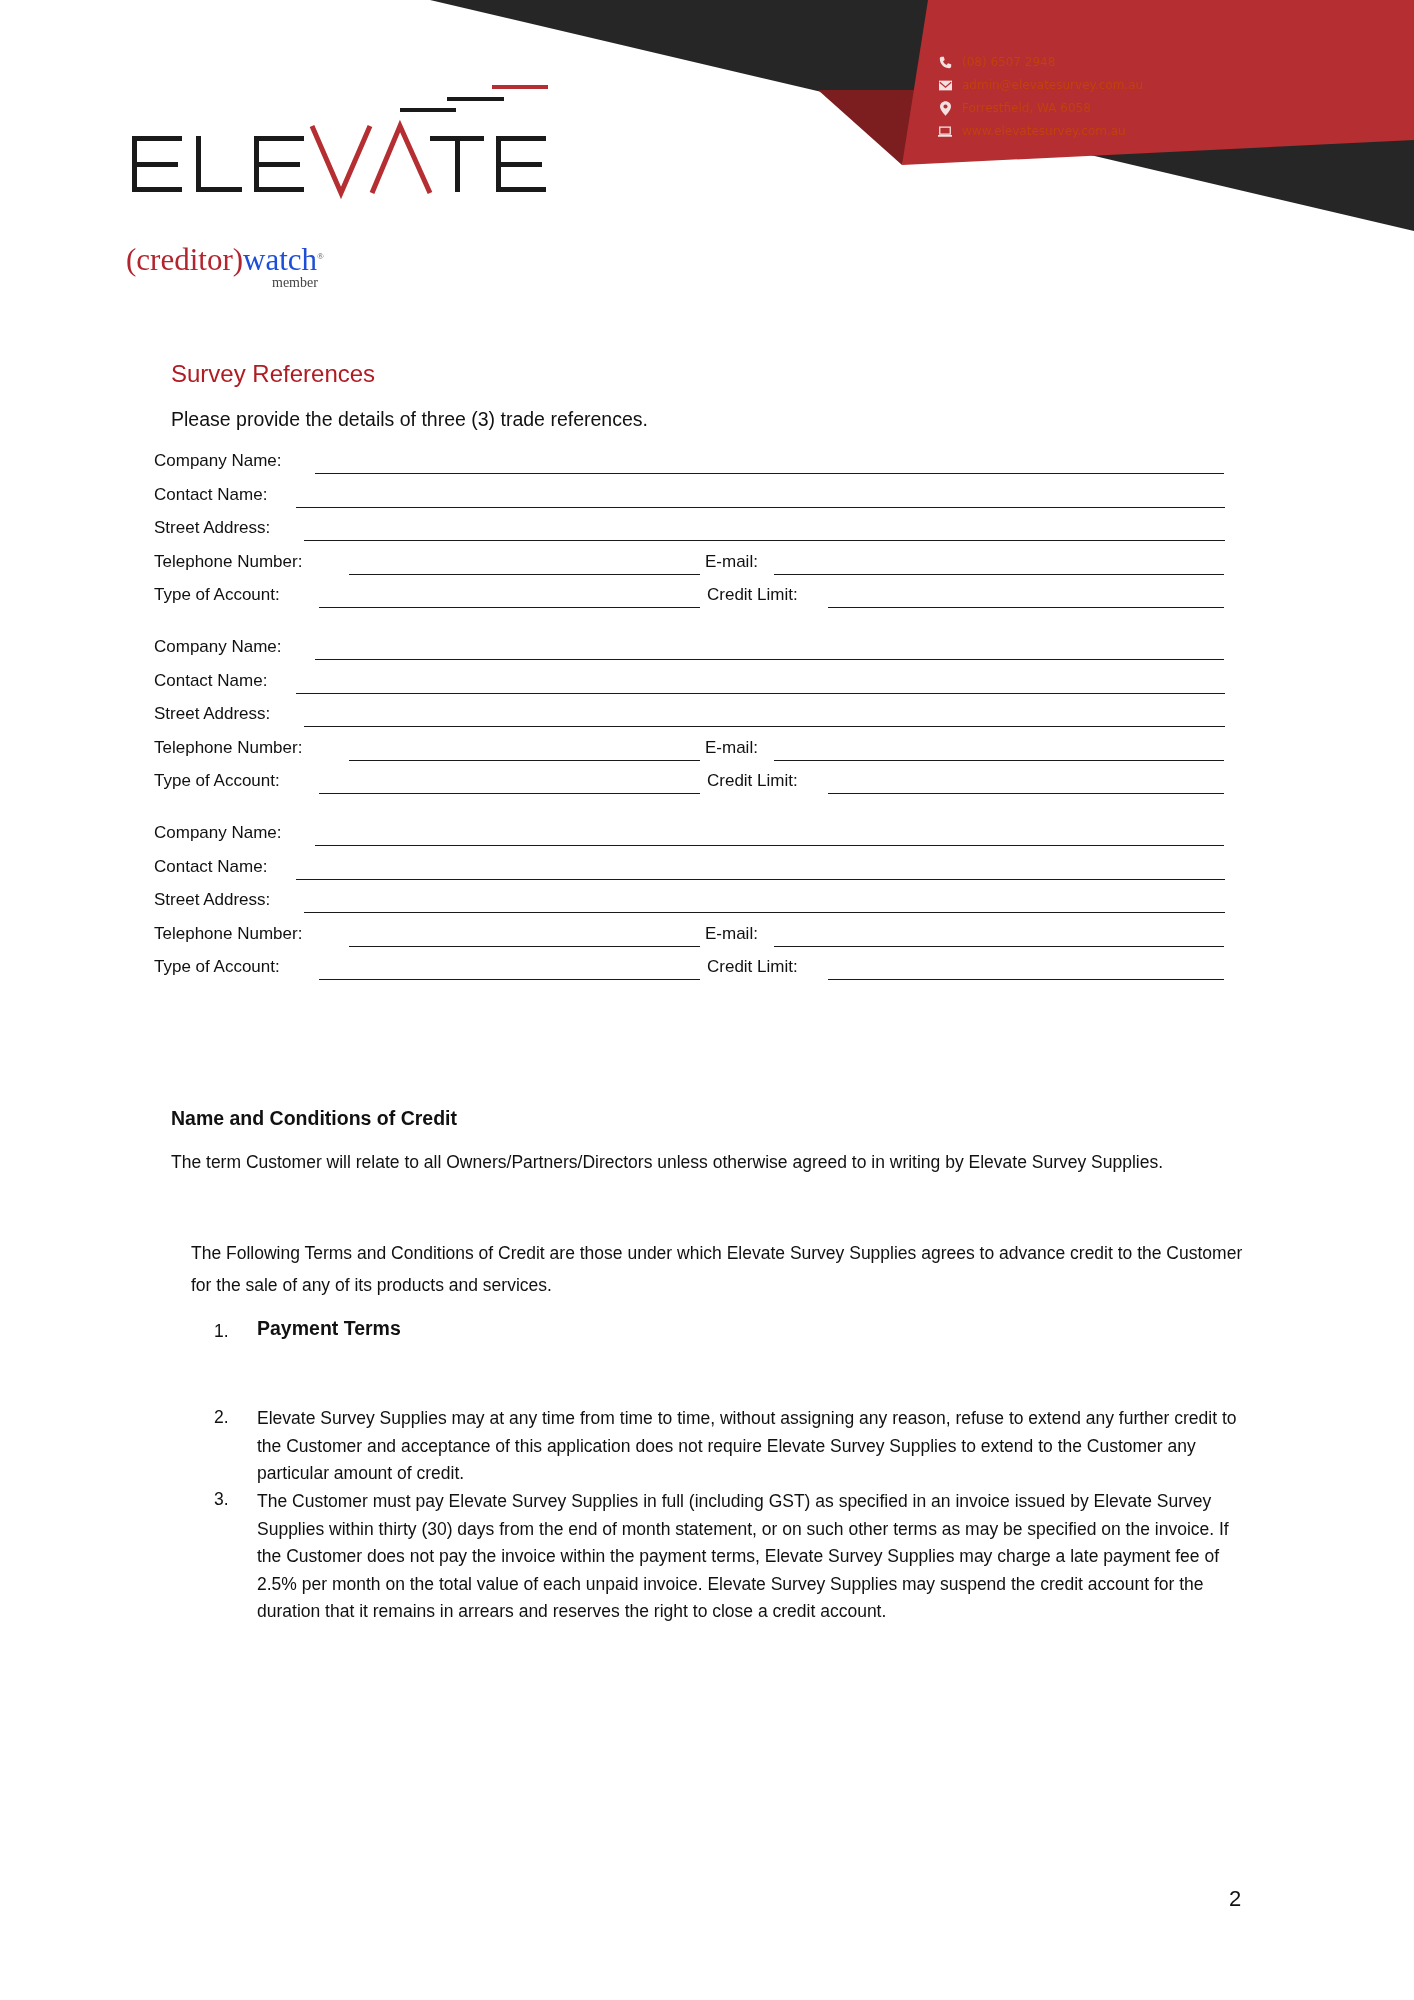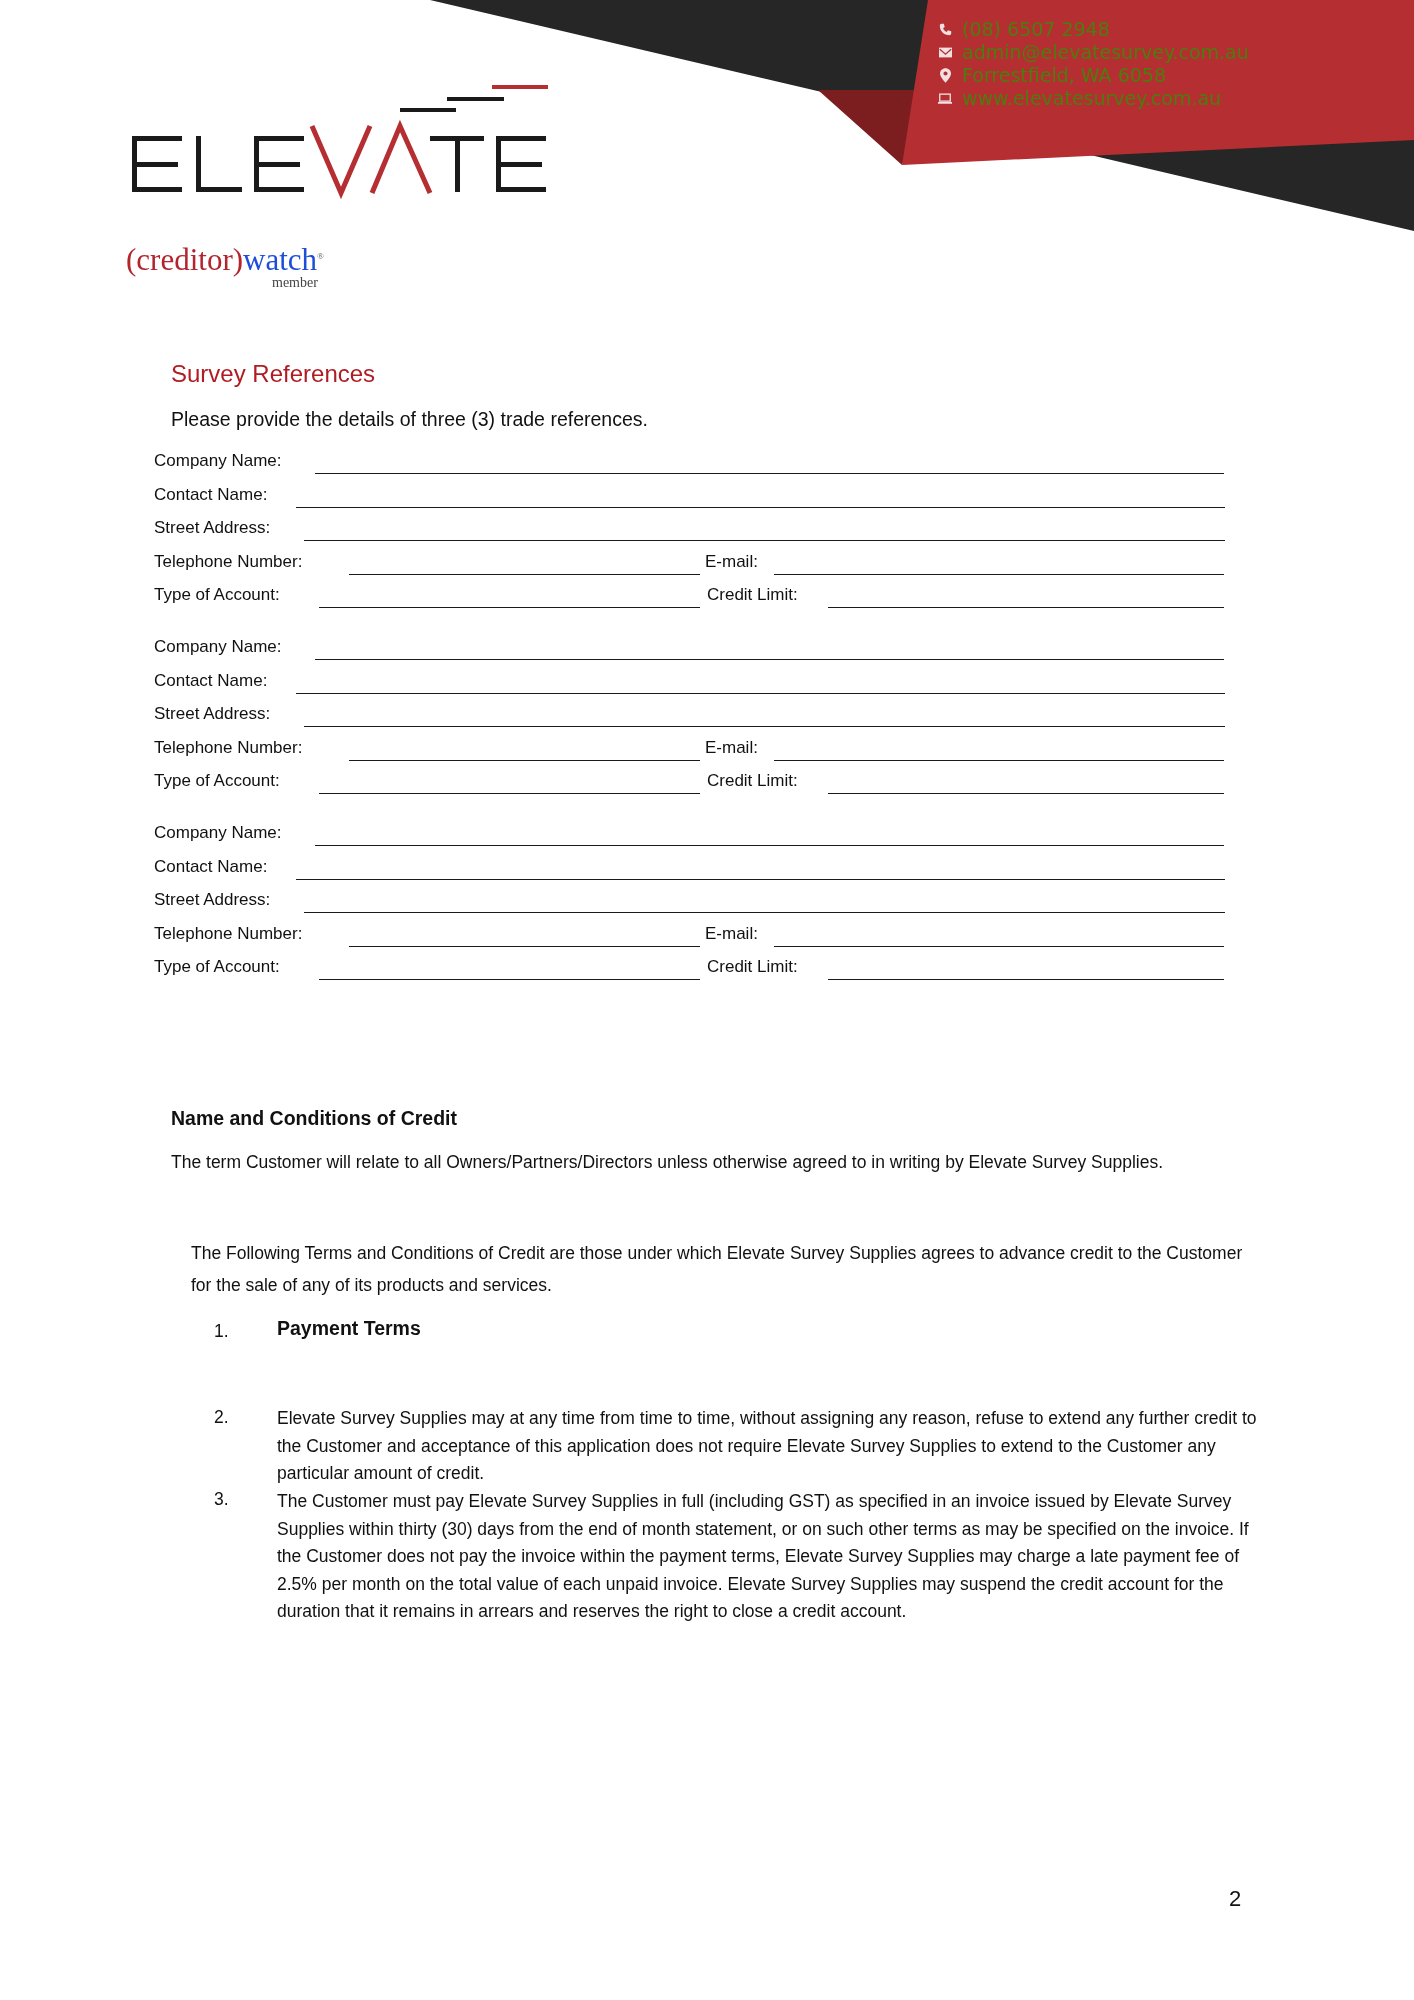--- a/index.html
+++ b/index.html
@@ -1,37 +1,37 @@
 <!DOCTYPE html>
 <html><head>
 <meta charset="utf-8">
 <style>
   html, body { margin:0; padding:0; }
   body { width:1414px; height:2000px; position:relative; background:#ffffff; overflow:hidden;
          font-family:"Liberation Sans", "DejaVu Sans", sans-serif; color:#111; }
   .banner { position:absolute; left:0; top:0; width:1414px; height:240px; }
-  .contact { position:absolute; left:938px; top:18px; color:#4d7c0f; font-family:"DejaVu Sans", sans-serif; font-size:19px; line-height:23px; }
+  .contact { position:absolute; left:938px; top:51px; color:#c2410c; font-family:"DejaVu Sans", sans-serif; font-size:12px; line-height:23px; }
   .contact .row { display:flex; align-items:center; gap:10px; white-space:nowrap; }
   .contact .ic { width:14px; height:14px; display:inline-flex; align-items:center; justify-content:center; }
   .logo { position:absolute; left:130px; top:80px; width:420px; height:220px; }
   .logo-sub { position:absolute; left:3px; top:128px; font-family:"DejaVu Sans", sans-serif; font-size:22px; letter-spacing:15.5px; color:#1a1a1a; }
   .cw { position:absolute; left:126px; top:242px; font-family:"Liberation Serif", serif; font-size:31px; }
   .cw .red { color:#b2252e; }
   .cw .gray { color:#1d4ed8; }
   .cw .member { position:absolute; left:146px; top:33px; font-size:14px; color:#444; }
   .h-trade { position:absolute; left:171px; top:360px; color:#b01c23; font-size:24px; font-family:"Liberation Sans", sans-serif; }
   .intro { position:absolute; left:171px; top:408px; font-size:19.5px; }
   .field-row { position:absolute; left:154px; width:1070px; height:30px; font-size:17px;text-align:center; }
   .field-row .lbl { position:absolute; left:0; bottom:3px; white-space:nowrap; }
   .field-row .line { position:absolute; bottom:0; border-bottom:1.6px solid #1a1a1a; height:0; }
   .h-terms { position:absolute; left:171px; top:1107px; font-weight:bold; font-size:19.5px; }
   .para { position:absolute; left:171px; width:1070px; font-size:17.5px; line-height:27px; }
   .para2 { line-height:32px;margin-left:20px; }
   .li-num { position:absolute; left:214px; font-size:17.5px; }
-  .li-body { position:absolute; left:257px; width:990px; font-size:17.5px; line-height:27.5px;margin-left:20px; }
+  .li-body { position:absolute; left:257px; width:990px; font-size:17.5px; line-height:27.5px; }
   .li-title { font-weight:bold; font-size:19.5px; }
   .page-num { position:absolute; left:1229px; top:1886px; font-size:22px; }
 </style>
 </head>
 <body>
 
 <svg class="banner" viewBox="0 0 1414 240" width="1414" height="240">
   <polygon points="430,0 1414,0 1414,231 " fill="#262626"></polygon>
   <polygon points="818,90 930,90 902,165" fill="#7c1d1f"></polygon>
   <polygon points="928,0 1414,0 1414,140 902,165" fill="#b52e31"></polygon>

